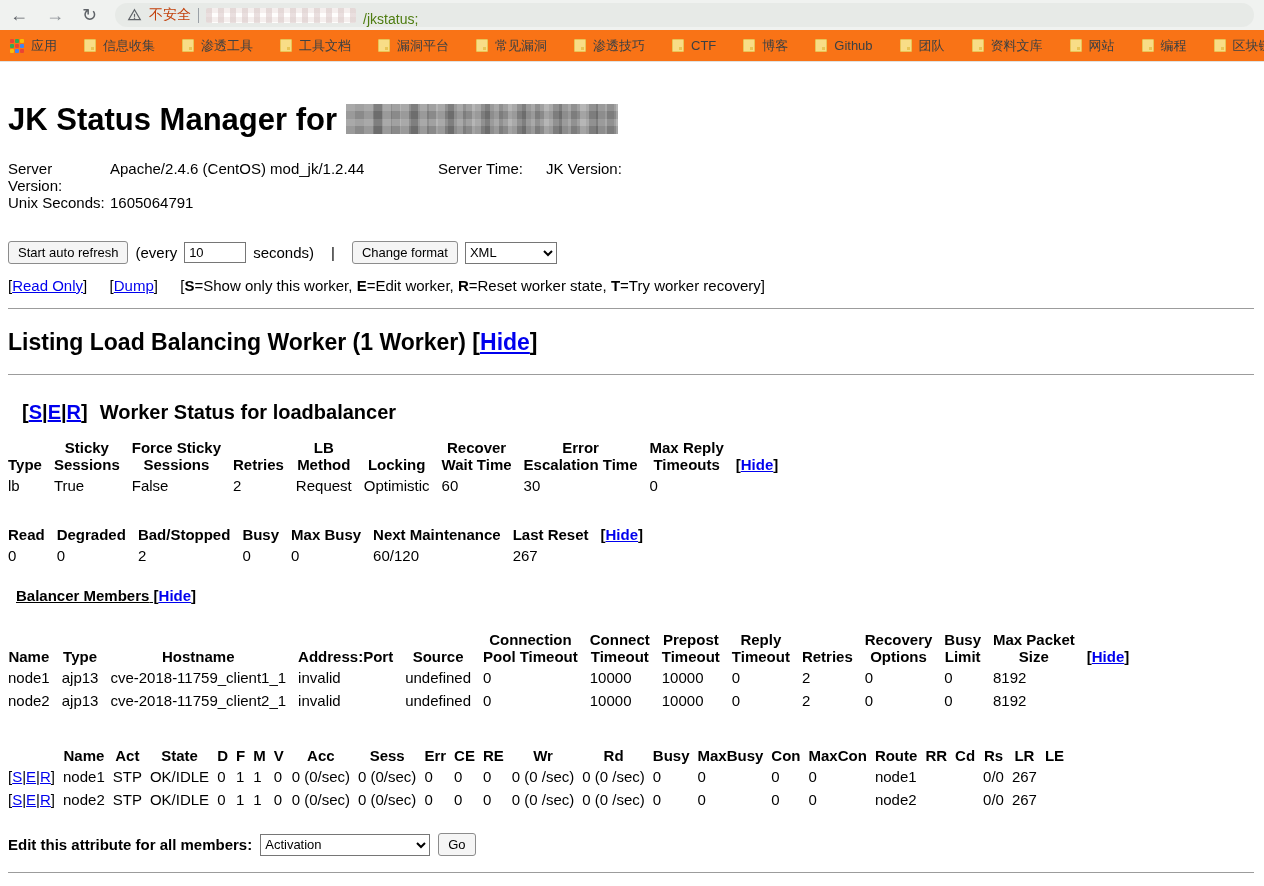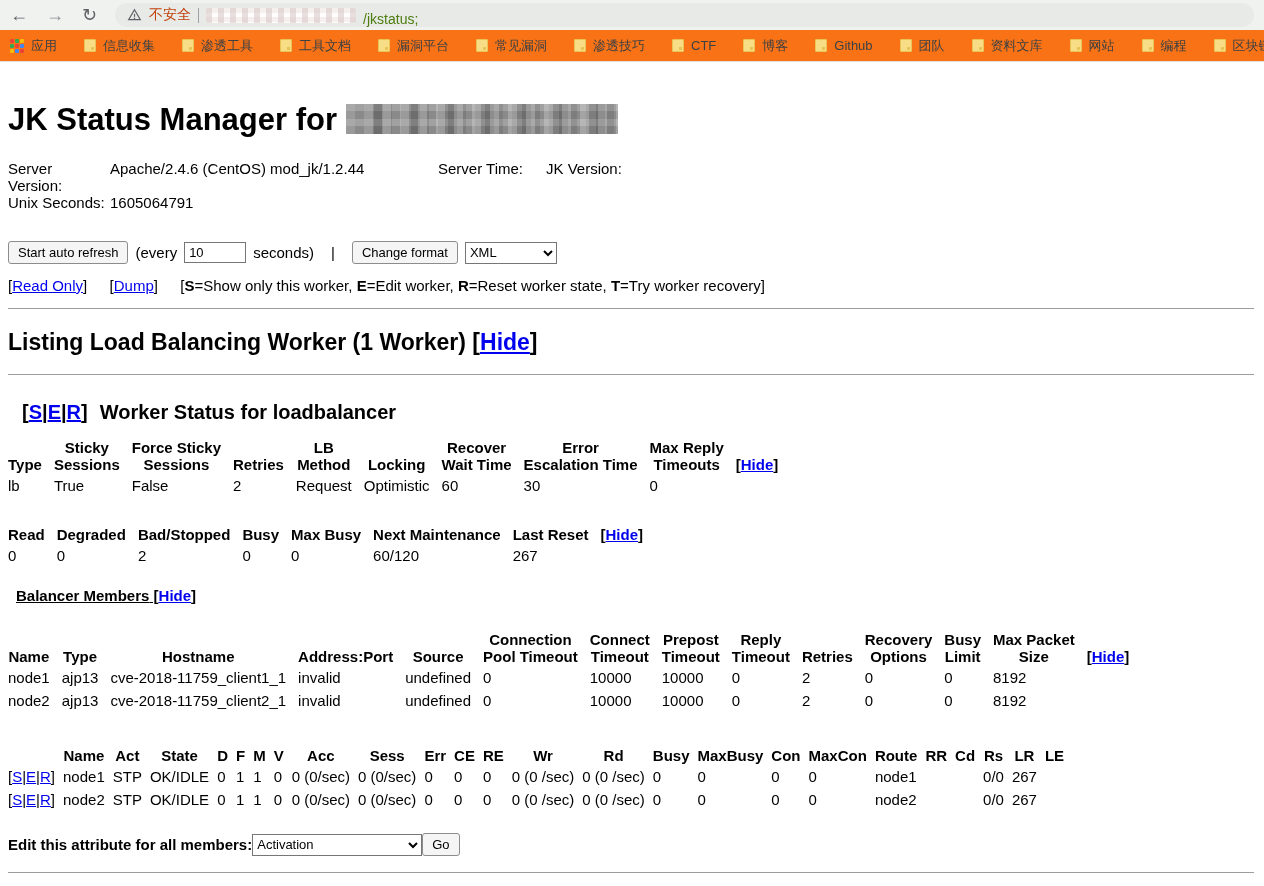--- a/index.html
+++ b/index.html
@@ -80,21 +80,21 @@
   th { font-weight:bold; text-align:center; vertical-align:bottom;
     padding:1px 12px 1px 0; white-space:pre-line; }
   td { padding:3px 12px 3px 0; text-align:left; vertical-align:top; white-space:nowrap; }
   table.tight th, table.tight td { padding-right:8px; }
   .tbl-lb-config { margin-bottom:28px; }
   .tbl-lb-status { margin-bottom:20px; }
   .members-title { font-weight:bold; margin:14px 8px 26px;text-decoration:underline; }
   .tbl-members-cfg { margin-bottom:34px; }
   .tbl-members-status { margin-bottom:22px; }
 
-  .edit-row { display:flex; align-items:center; gap:0; margin:14px 0 10px; }
+  .edit-row { display:flex; align-items:center; gap:8px; margin:14px 0 10px; }
   .edit-row .lbl { font-weight:bold; }
   .bottom-hr { margin-top:16px; }
 </style>
 </head>
 <body>
 
 <div class="chrome">
   <div class="toolbar">
     <span class="nav-icon">←</span>
     <span class="nav-icon fwd">→</span>

